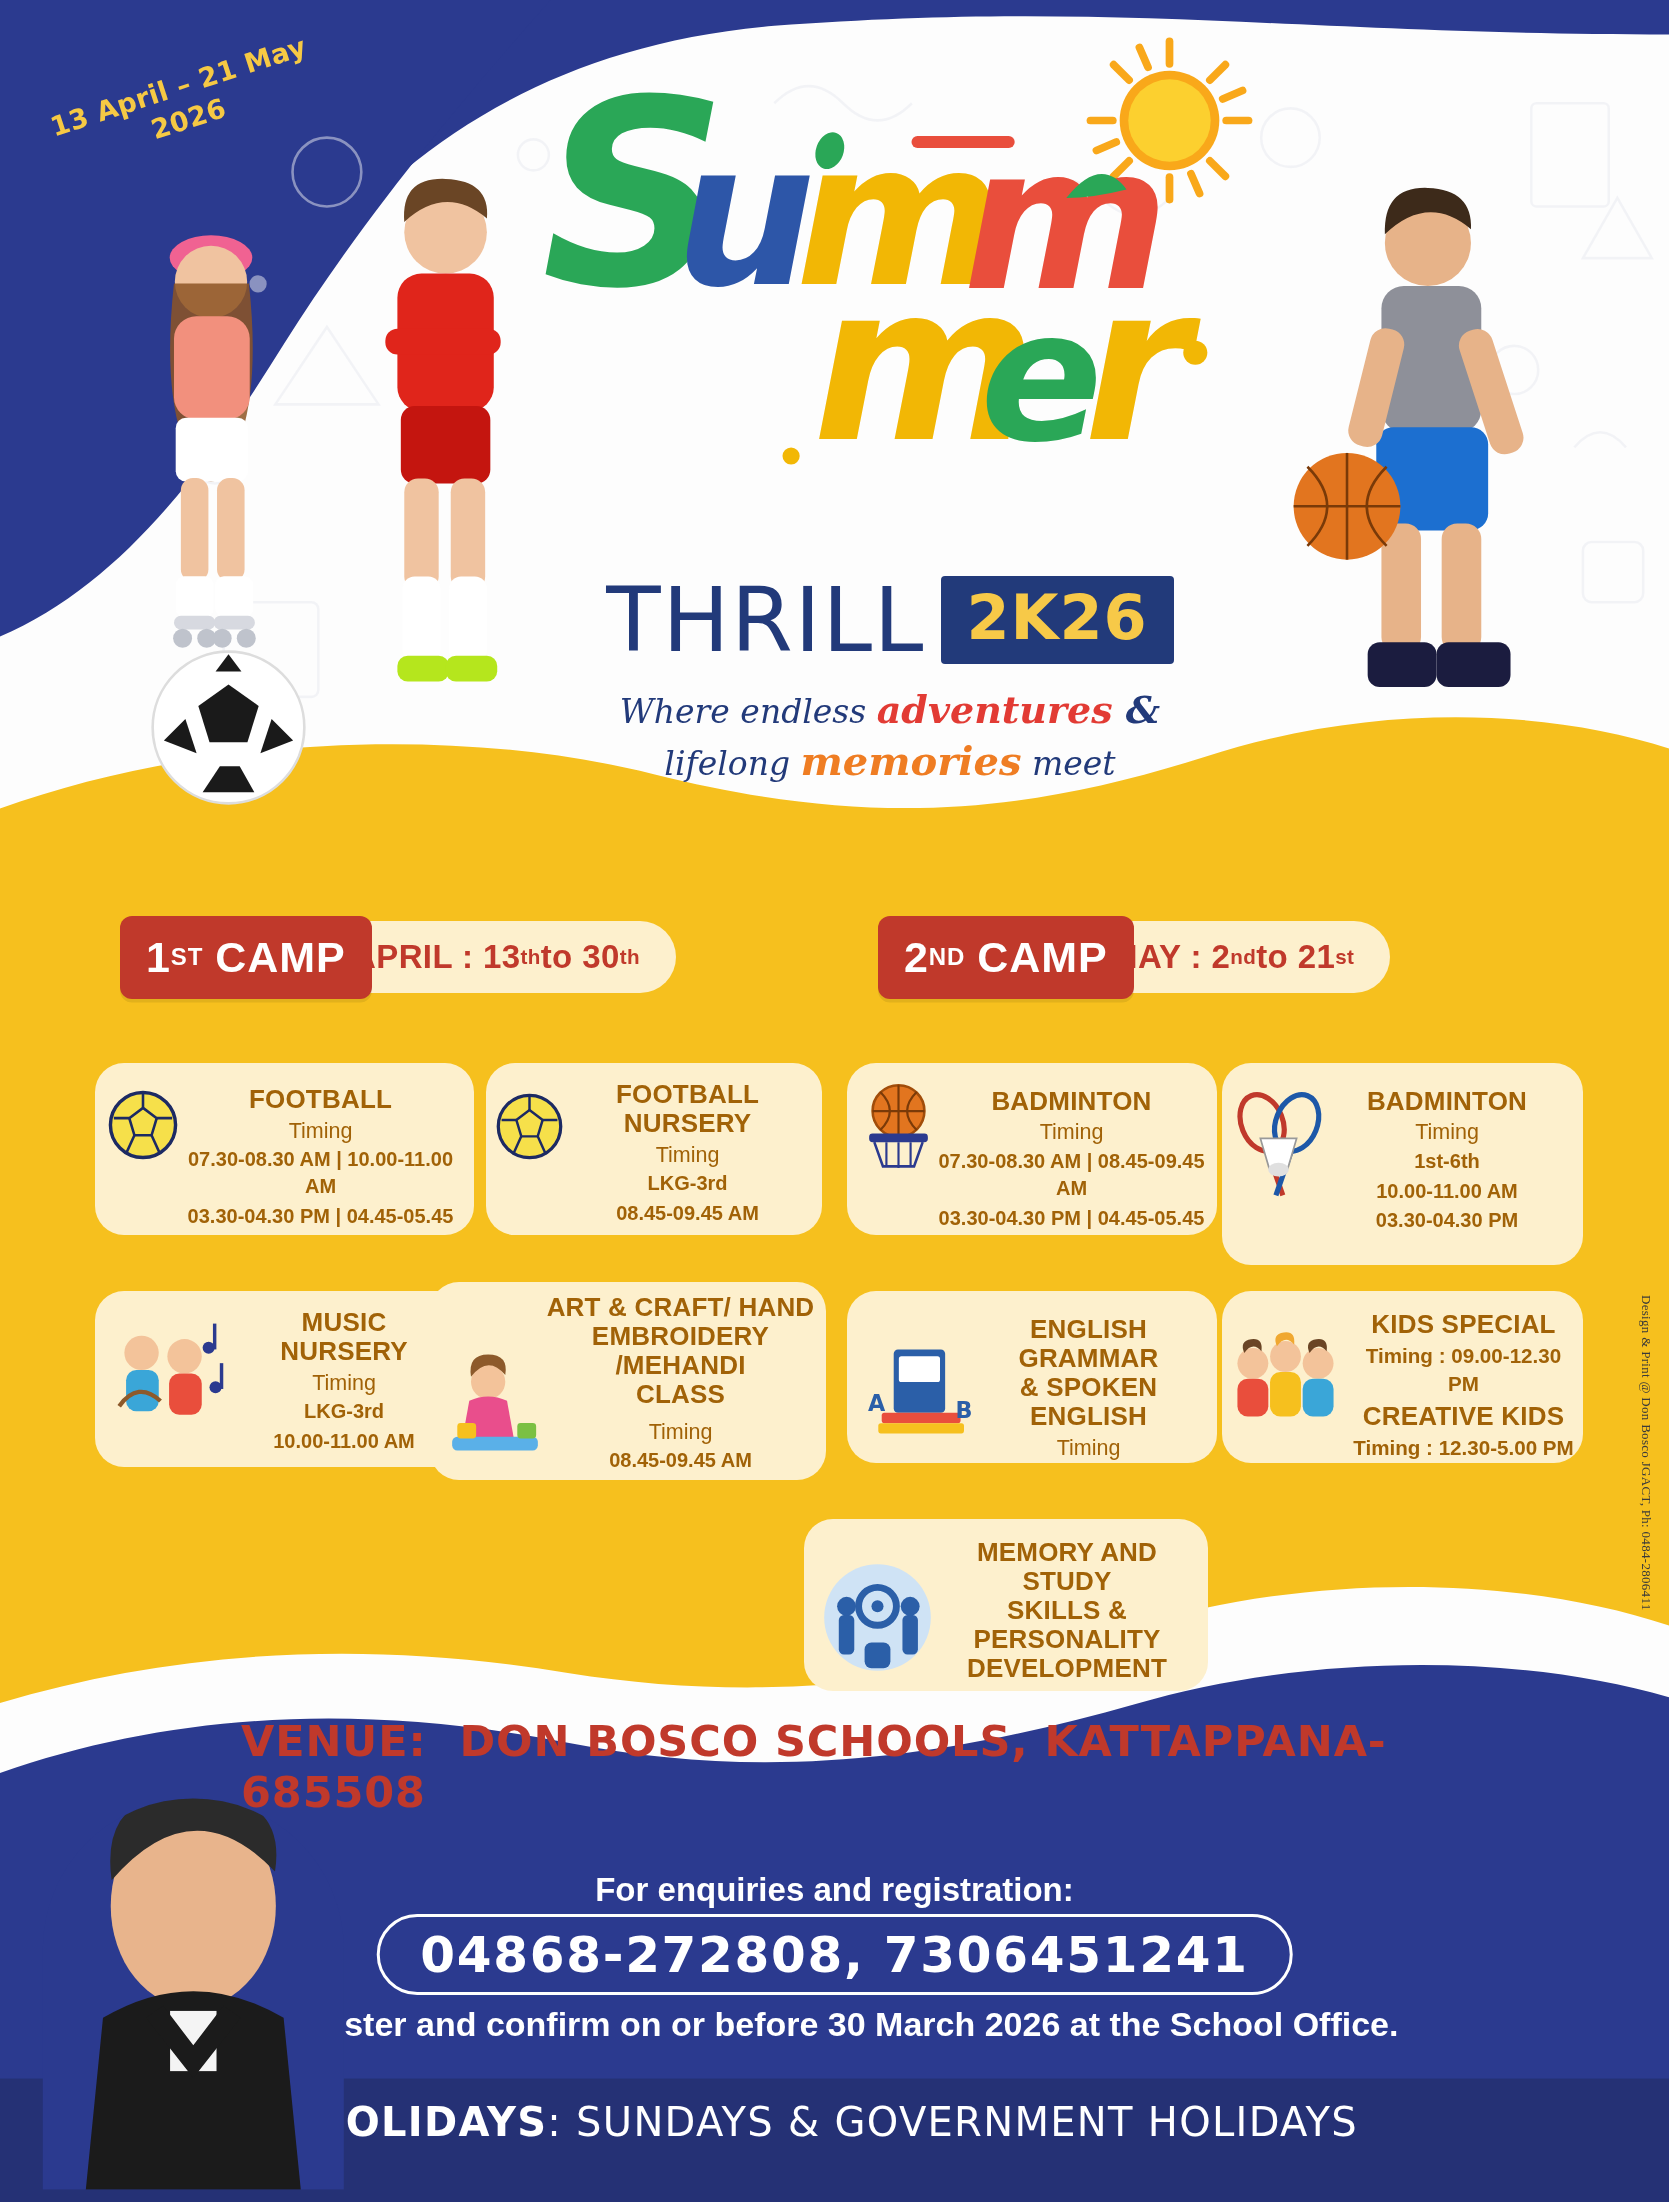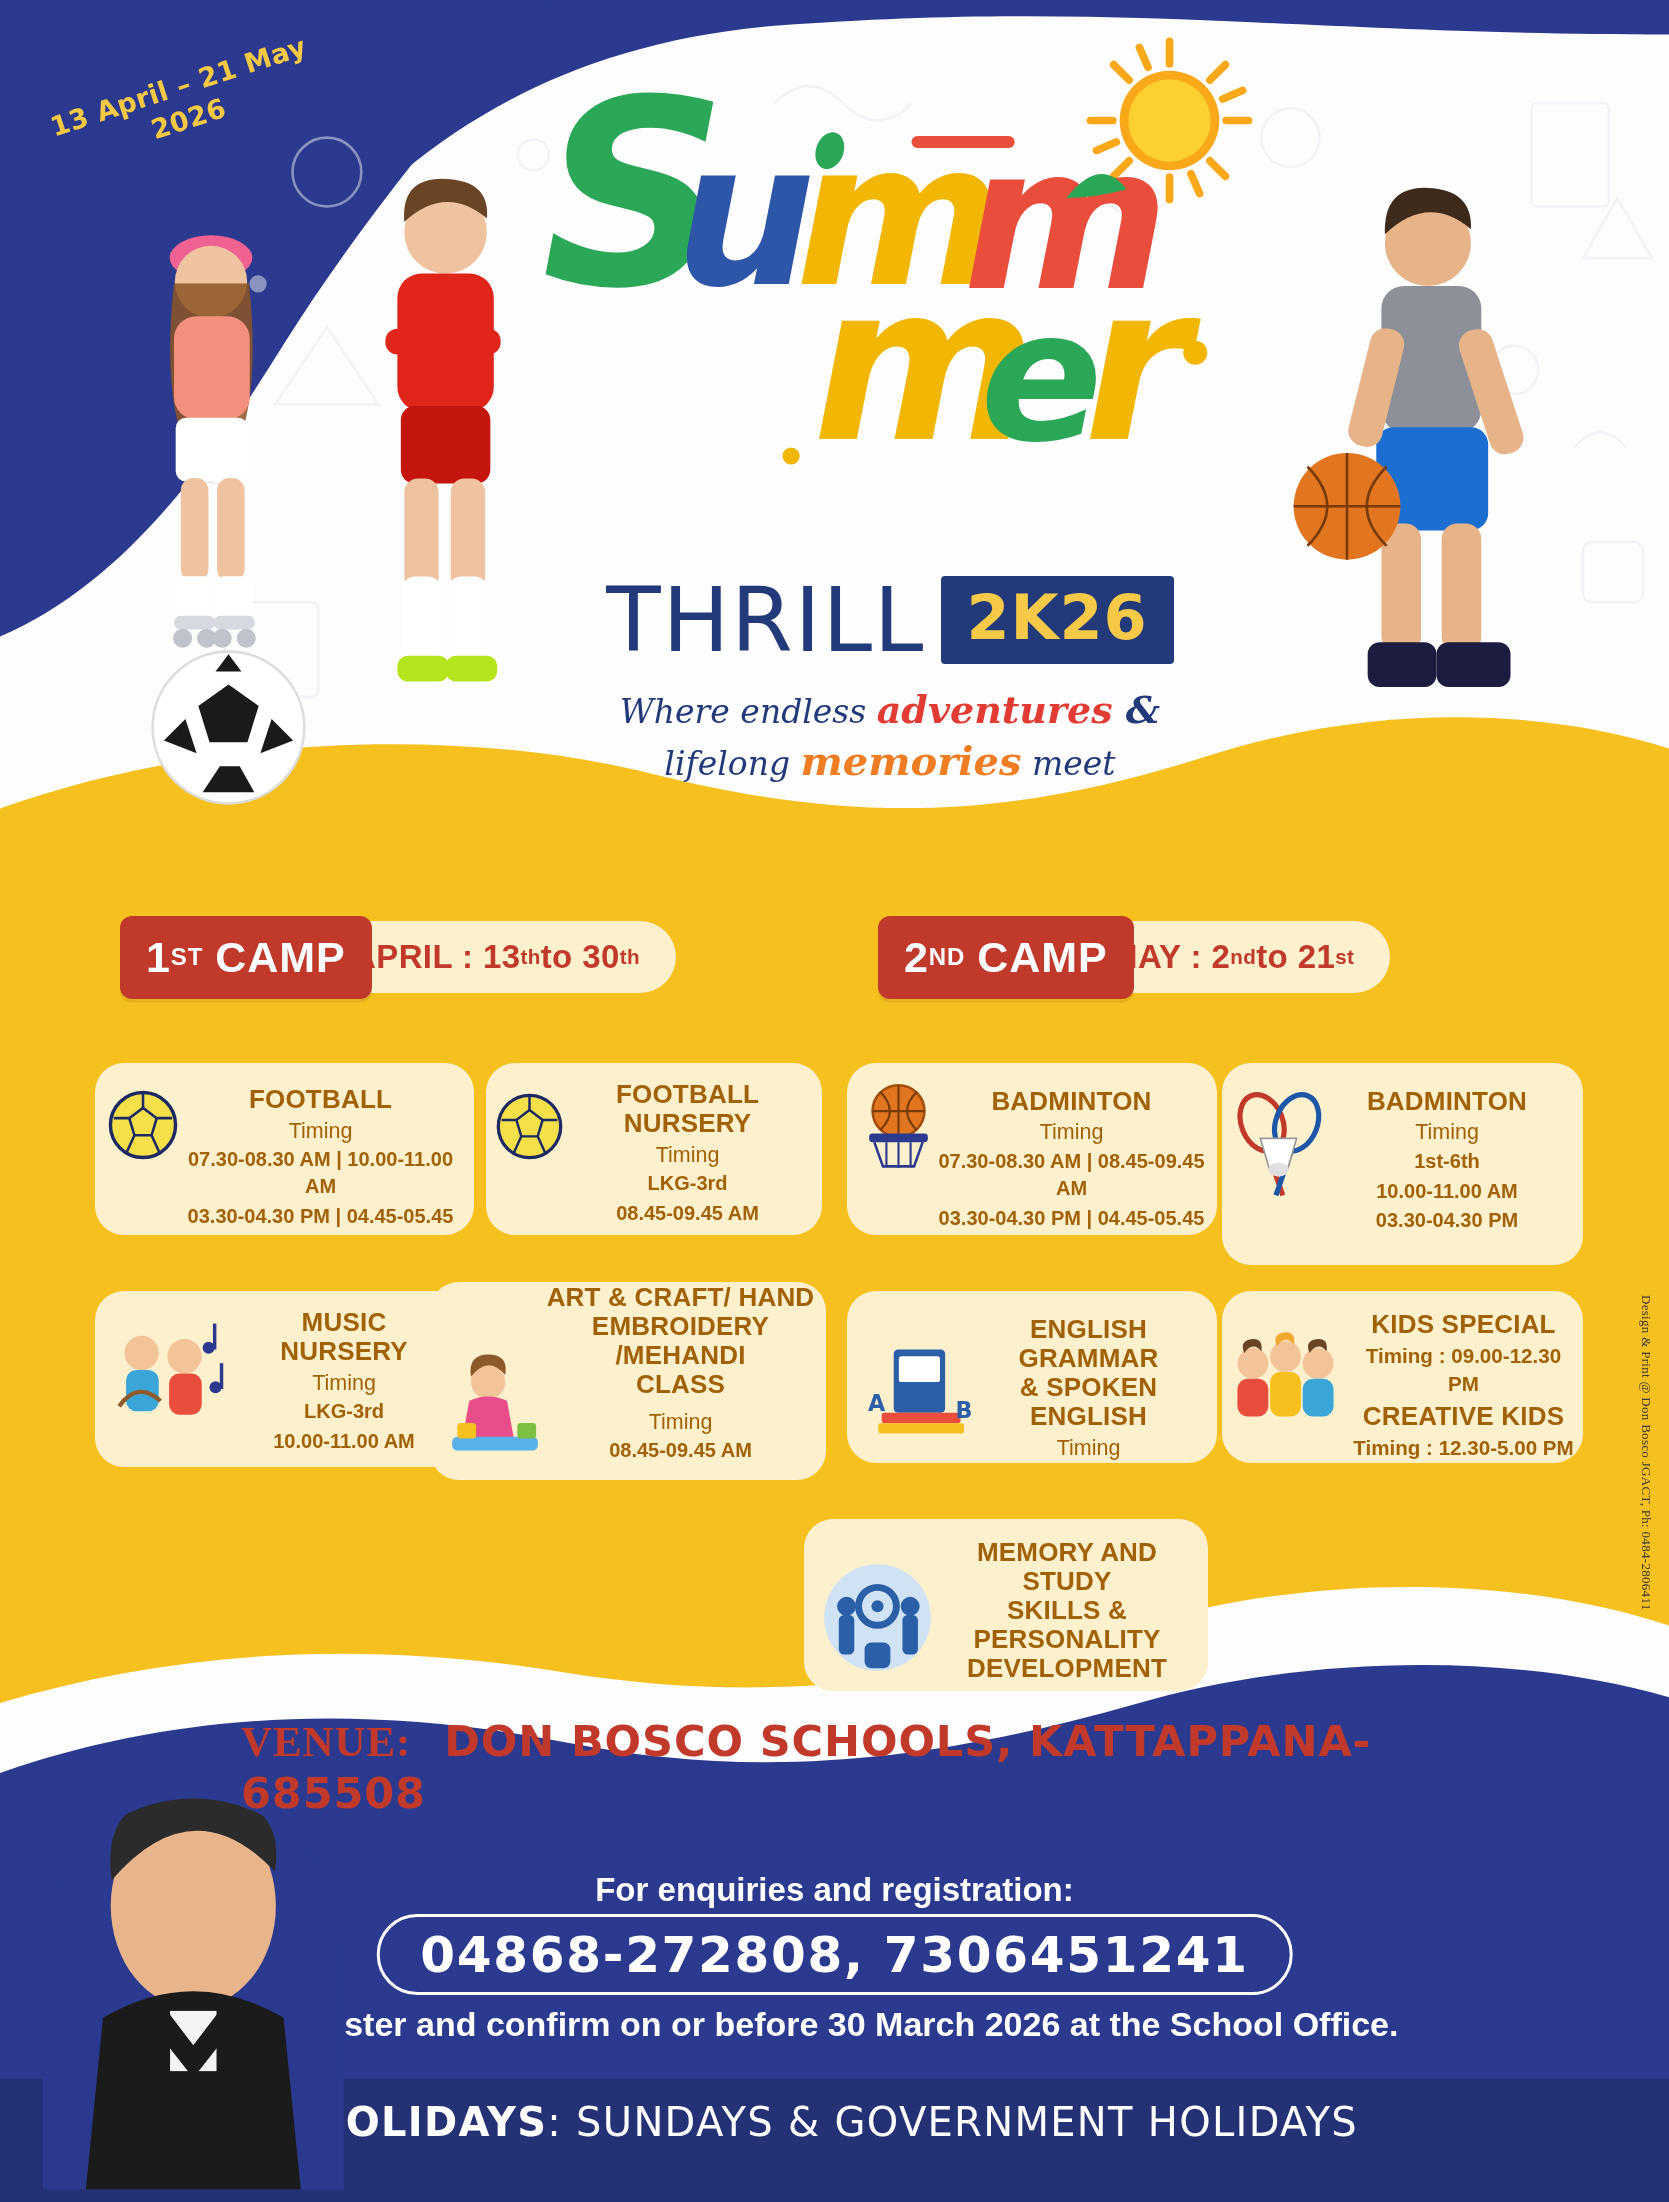--- a/index.html
+++ b/index.html
@@ -193,21 +193,21 @@
     left: 241px; top: 1716px;
     width: 1205px;
     color: #c0392b;
     font-size: 43px;
     font-weight: 700;
     letter-spacing: 0.9px;
     font-family: "DejaVu Sans", sans-serif;
     z-index: 7;
     line-height: 1.18;
   }
-  .venue .vlabel { font-size: 43px; font-family: Liberation Serif, serif; }
+  .venue .vlabel { font-size: 43px; }
 
   .enq {
     position: absolute;
     left: 0; top: 1871px;
     width: 1669px;
     text-align: center;
     color: #ffffff;
     font-size: 33px;
     font-weight: 700;
     z-index: 7;
@@ -537,21 +537,21 @@
 
   <div class="card" style="left:430px;top:1282px;width:396px;height:198px;">
     <svg class="icon" style="left:5.2px;top:69px;width:120px;height:120px;" viewBox="0 0 140 140">
       <circle cx="62" cy="36" r="20" fill="#f3c39a"></circle>
       <path d="M42,30 q20,-26 40,-2 q4,-24 -20,-24 q-24,0 -20,26z" fill="#8d5a2b"></path>
       <path d="M40,58 q22,-10 44,0 l8,44 H32 z" fill="#e94e8c"></path>
       <rect x="20" y="100" width="100" height="16" rx="6" fill="#5ab0e8"></rect>
       <rect x="26" y="84" width="22" height="18" rx="4" fill="#f6c01e"></rect>
       <rect x="96" y="84" width="22" height="18" rx="4" fill="#7bc043"></rect>
     </svg>
-    <div class="txt" style="left:112px;top:1px;width:277px;">
+    <div class="txt" style="left:112px;top:11px;width:277px;">
       <div class="title" style="white-space:pre-line;">ART &amp; CRAFT/ HAND
 EMBROIDERY /MEHANDI
 CLASS</div>
       <div class="sub" style="margin-top:10.3px;">Timing</div>
       <div class="time">08.45-09.45 AM</div>
 
     </div>
   </div>
 
   <div class="card" style="left:847px;top:1291px;width:370px;height:172px;">

